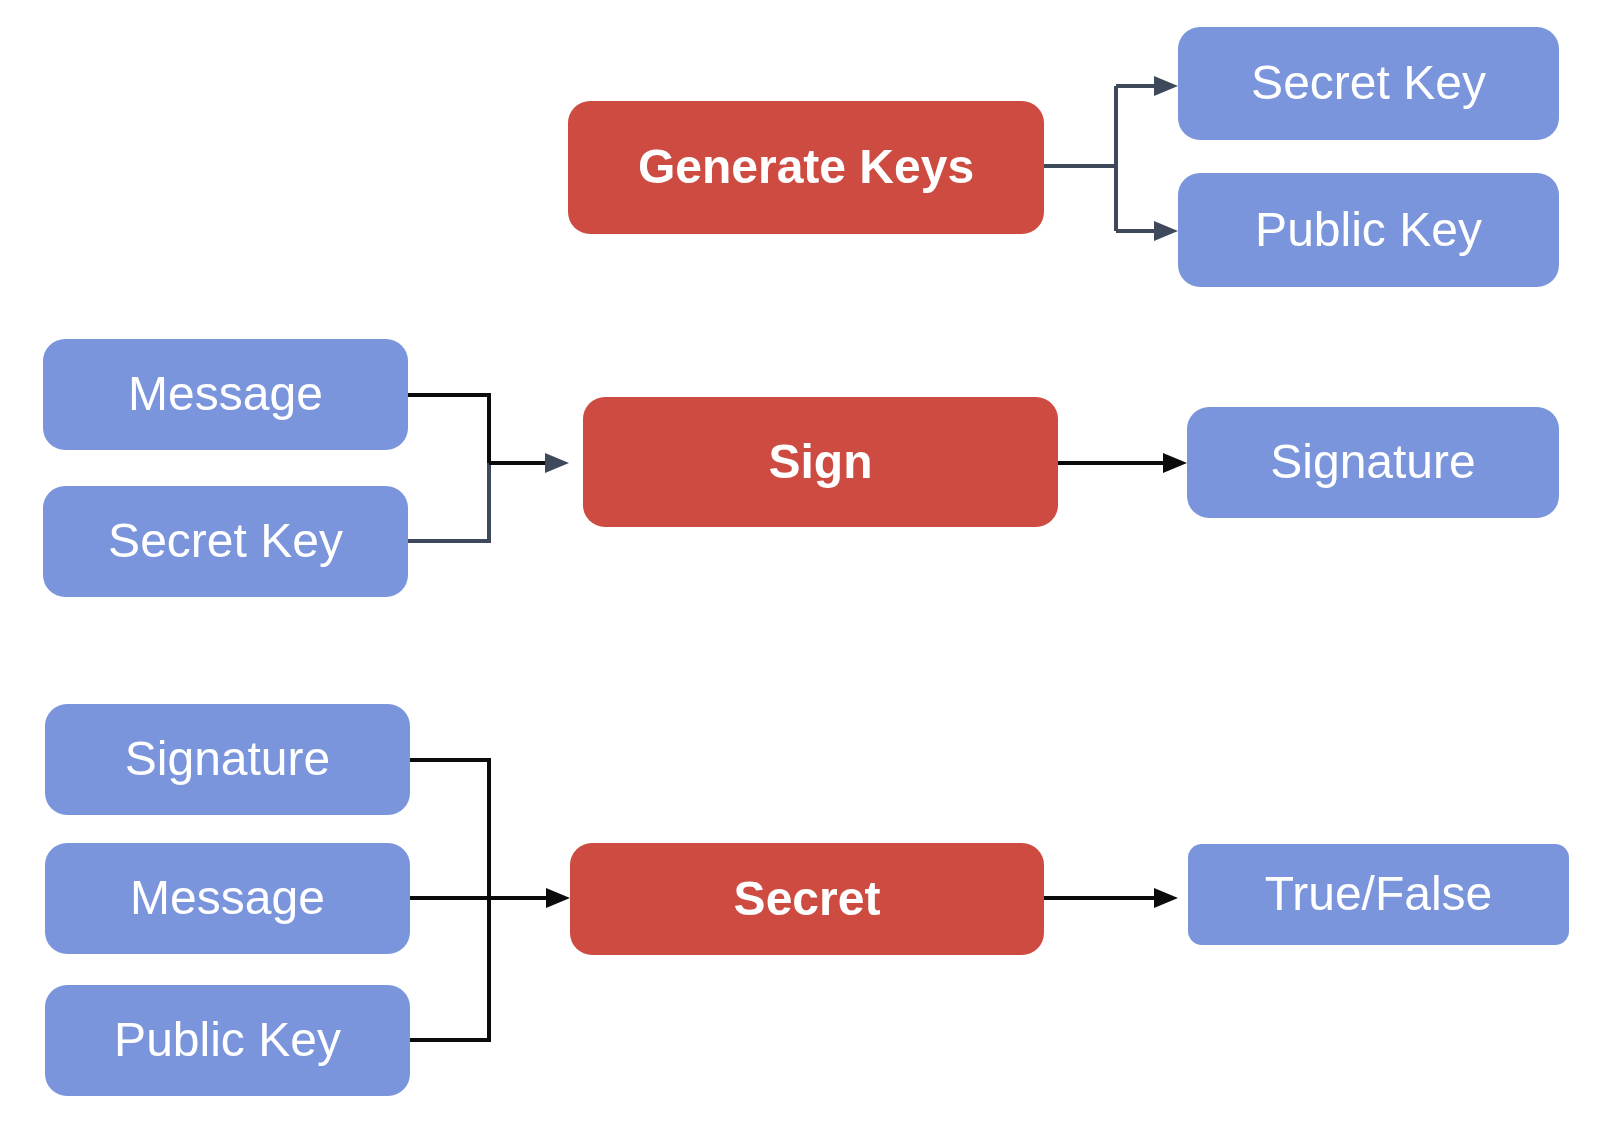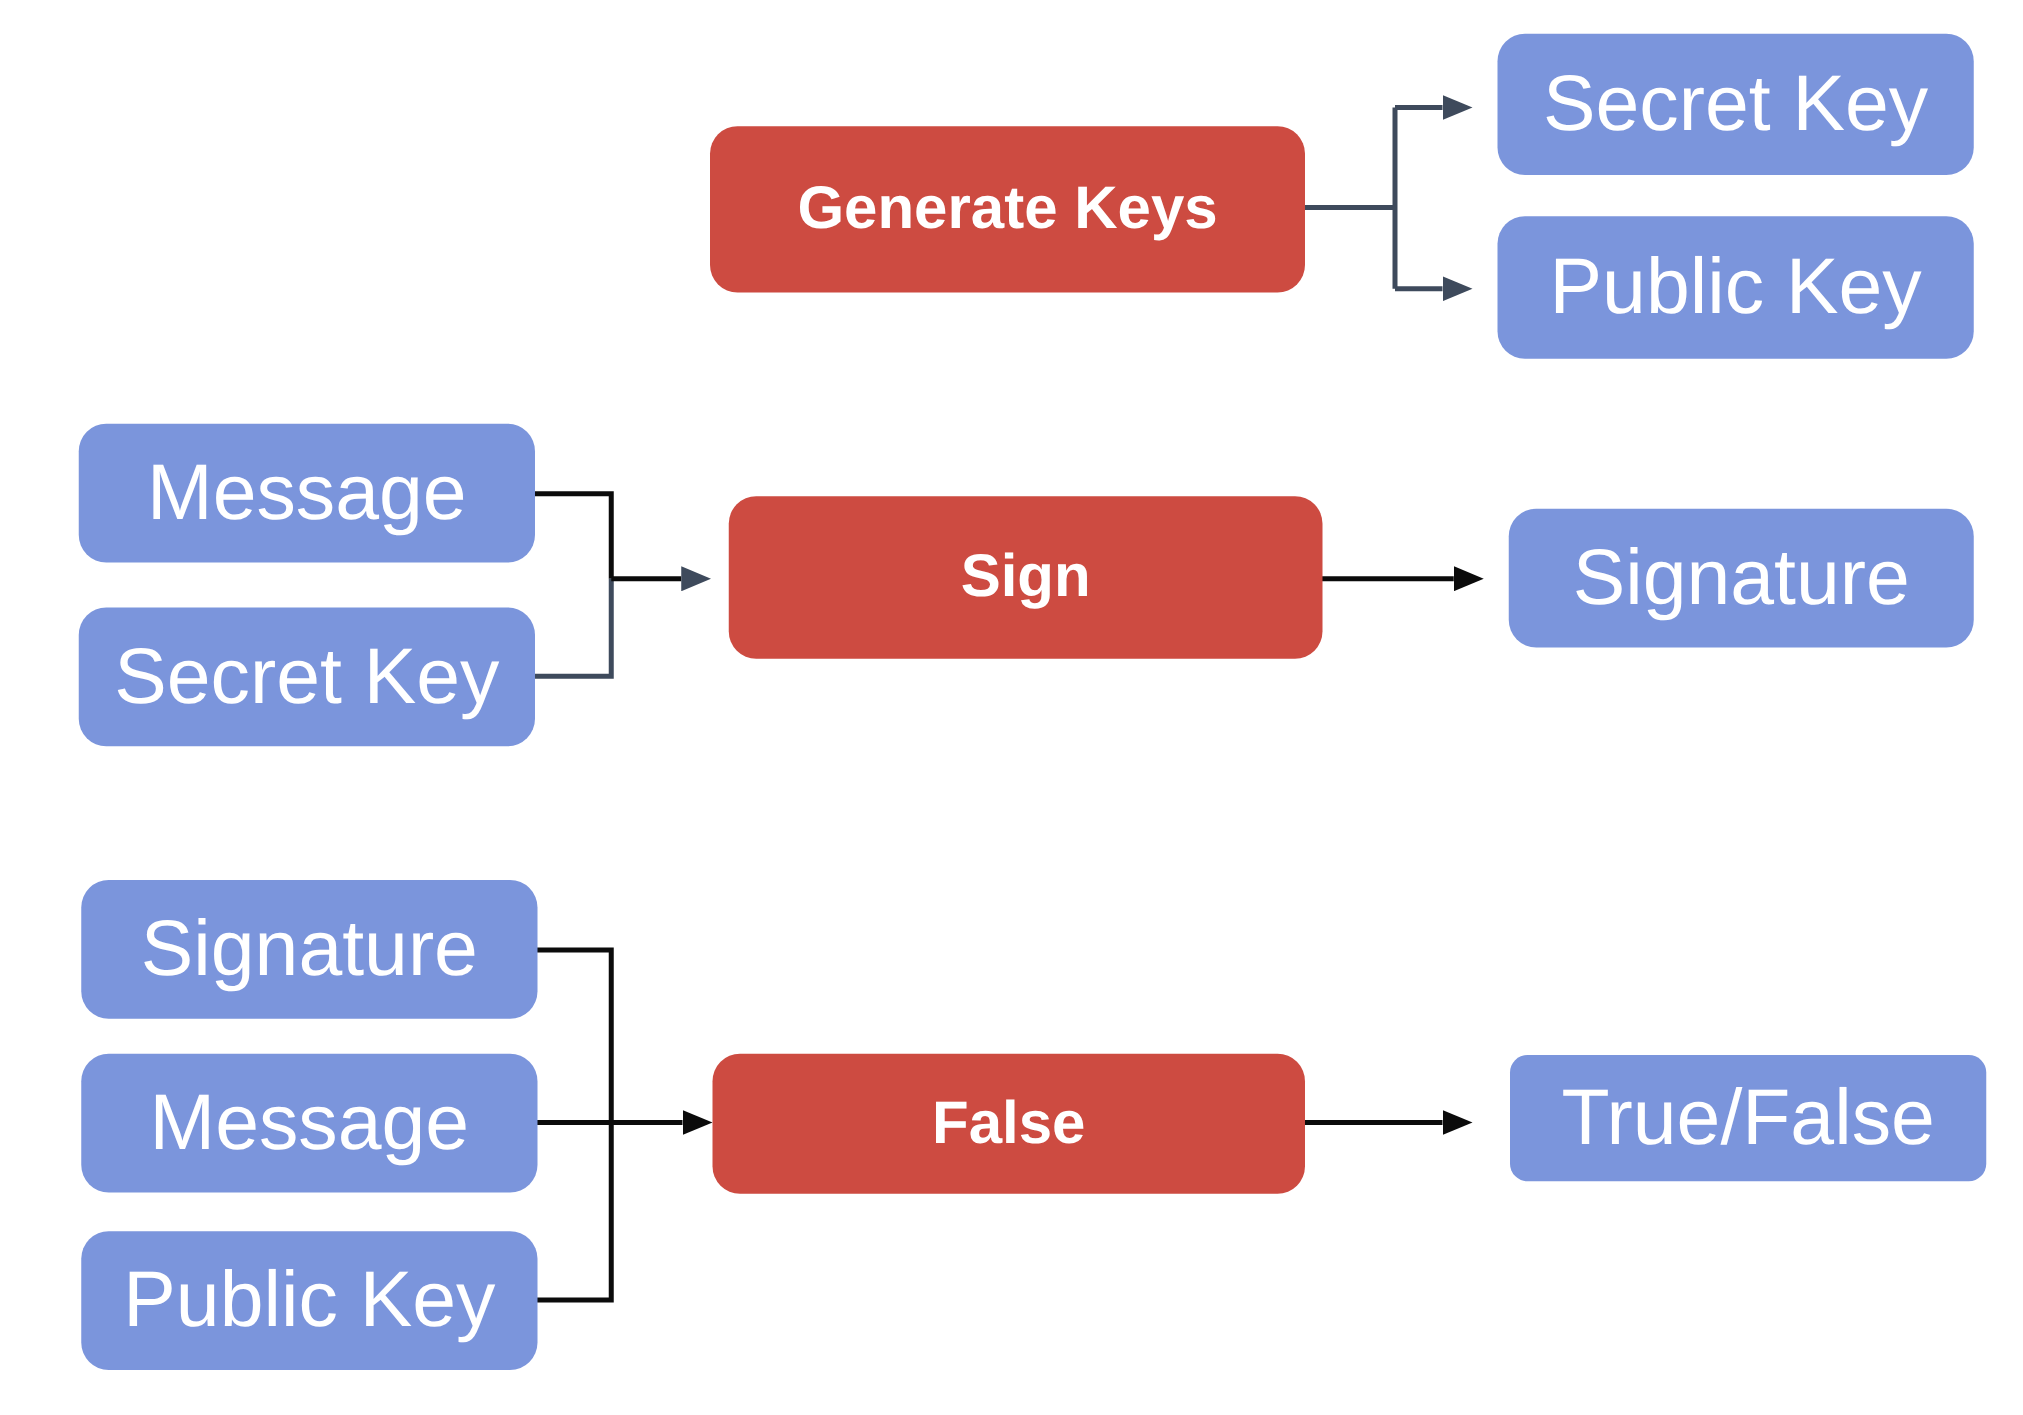--- a/index.html
+++ b/index.html
@@ -28,23 +28,22 @@
     align-items: center;
     justify-content: center;
     border-radius: 22px;
     color: var(--label_color, #ffffff);
     text-align: center;
     line-height: 1.1;
     white-space: nowrap;
   }
   .node.data {
     background: var(--data_fill, #7b95dc);
-    font-size: 63px;
+    font-size: 48px;
     font-weight: 400;
-    margin-left: 20px;
   }
   .node.process {
     background: var(--process_fill, #cd4b41);
     font-size: 48px;
     font-weight: 700;
   }
   .edge-dark   { stroke: var(--connector_dark, #3e4a5c); }
   .edge-black  { stroke: var(--connector_black, #0b0b0b); }
   .head-dark   { fill: var(--connector_dark, #3e4a5c); }
   .head-black  { fill: var(--connector_black, #0b0b0b); }
@@ -122,19 +121,19 @@
   <div class="node data n-signature-verify">
     <span>Signature</span>
   </div>
   <div class="node data n-message-verify">
     <span>Message</span>
   </div>
   <div class="node data n-public-key-verify">
     <span>Public Key</span>
   </div>
   <div class="node process n-verify">
-    <span>False</span>
+    <span>Secret</span>
   </div>
   <div class="node data n-true-false">
     <span>True/False</span>
   </div>
 
 </div>
 
 </body></html>

